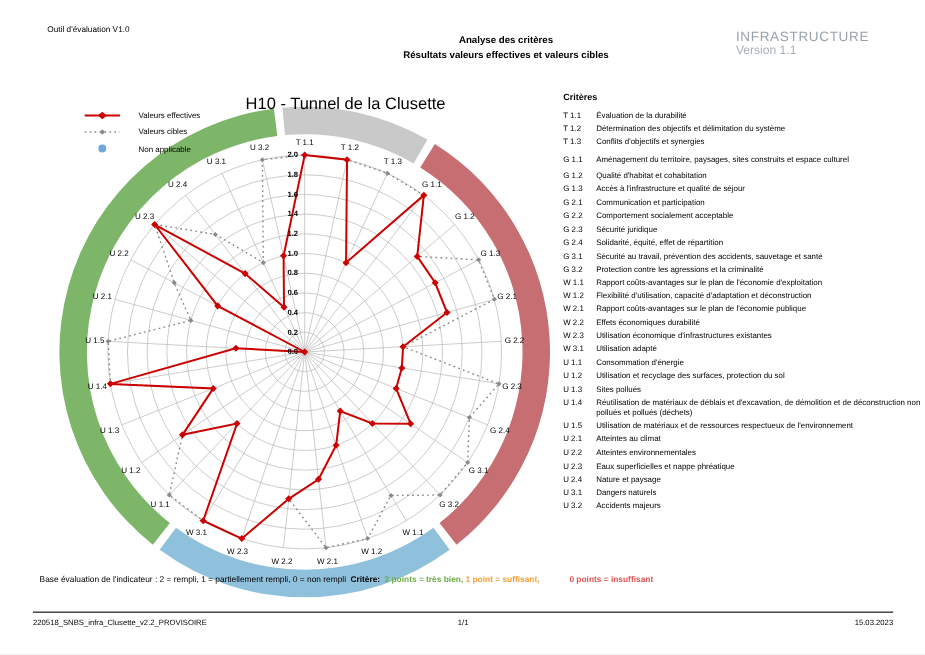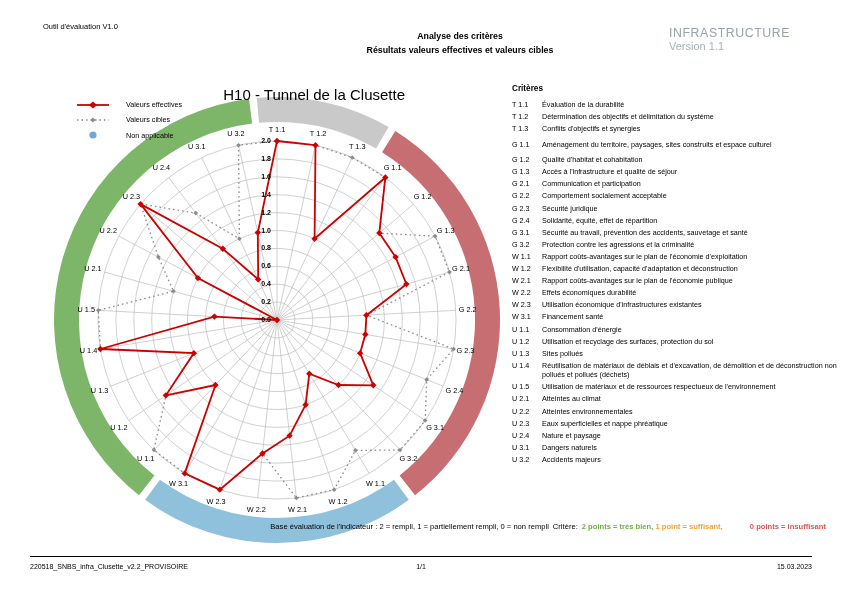--- a/index.html
+++ b/index.html
@@ -24,22 +24,22 @@
   .leg-row{display:flex;align-items:center;gap:16px;margin-bottom:6px;}
   .leg-swatch{width:34px;display:flex;align-items:center;justify-content:center;}
   
   #criteria{left:512px;top:84px;width:326px;}
   #criteria h3{margin:0 0 7px 0;font-size:8.2px;}
   .crit-row{display:flex;margin-bottom:2.6px;font-size:7.2px;line-height:1.32;}
   .crit-row.gap{margin-top:6px;}
   .crit-code{flex:0 0 30px;}
   .crit-label{flex:1;}
   
-  #notes{left:36px;top:522px;width:790px;font-size:7.6px;display:flex;gap:4px;white-space:nowrap;justify-content:flex-end;}
-  #notes .crit-strong{font-weight:normal;}
+  #notes{left:36px;top:522px;width:790px;font-size:7.6px;display:flex;gap:4px;white-space:nowrap;}
+  #notes .crit-strong{font-weight:bold;}
   
   #footer{left:30px;top:556px;width:782px;border-top:1px solid #000;padding-top:6px;
           display:flex;justify-content:space-between;font-size:7px;}
   #footer .mid{position:absolute;left:0;right:0;text-align:center;}
   #footer{position:absolute;}
 </style>
 </head>
 <body>
 
 <div id="page">
@@ -299,21 +299,21 @@
         <div class="crit-row">
           <span class="crit-code">W 2.2</span>
           <span class="crit-label">Effets économiques durabilité</span>
         </div>
         <div class="crit-row">
           <span class="crit-code">W 2.3</span>
           <span class="crit-label">Utilisation économique d'infrastructures existantes</span>
         </div>
         <div class="crit-row">
           <span class="crit-code">W 3.1</span>
-          <span class="crit-label">Financement santé</span>
+          <span class="crit-label">Utilisation adapté</span>
         </div>
         <div class="crit-row">
           <span class="crit-code">U 1.1</span>
           <span class="crit-label">Consommation d'énergie</span>
         </div>
         <div class="crit-row">
           <span class="crit-code">U 1.2</span>
           <span class="crit-label">Utilisation et recyclage des surfaces, protection du sol</span>
         </div>
         <div class="crit-row">

